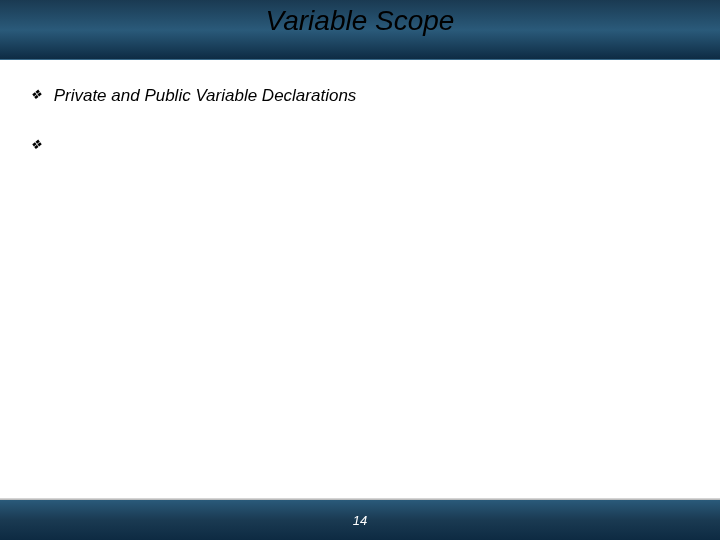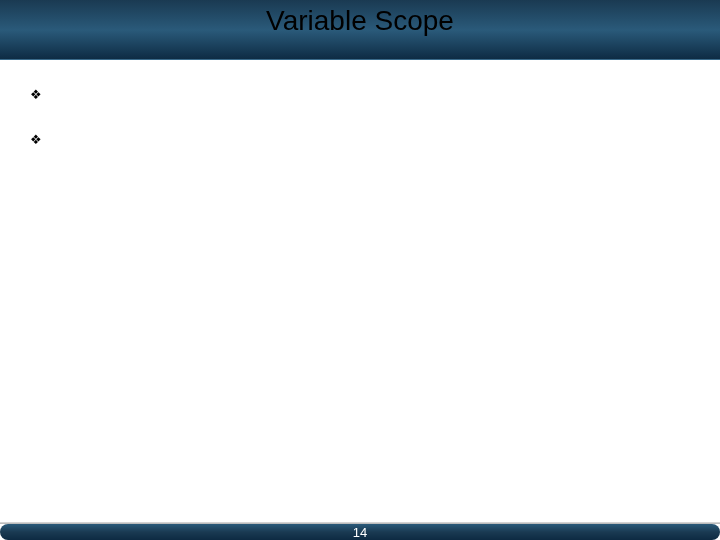--- a/index.html
+++ b/index.html
@@ -1,18 +1,19 @@
 <!DOCTYPE html>
 <html><head>
   <meta charset="utf-8">
   <style>
     * {
       margin: 0;
       padding: 0;
       box-sizing: border-box;
+      font-style: italic;
     }
     body {
       width: 720px;
       height: 540px;
       font-family: Arial, Helvetica, sans-serif;
       background: #ffffff;
       position: relative;
       overflow: hidden;
     }
     .header {
@@ -69,26 +70,25 @@
     .bullet-text {
       font-size: 17px;
       color: #000000;
       line-height: 1.3;
     }
     .footer {
       position: absolute;
       bottom: 0;
       left: 0;
       right: 0;
-      height: 16px;
+      height: 40px;
       background: linear-gradient(to bottom, #2a5a7a 0%, #1a3a52 50%, #0d2a42 100%);
       display: flex;
       align-items: center;
       justify-content: center;
-      border-radius: 8px;
     }
     .footer::before {
       content: "";
       position: absolute;
       top: -2px;
       left: 0;
       right: 0;
       height: 2px;
       background: linear-gradient(to bottom, #e0e0e0, #b0b0b0);
     }
@@ -101,20 +101,21 @@
 <body>
 
 <div class="title-bg"></div>
 <h1 class="title">Variable Scope</h1>
 
 <div class="header"></div>
 
 <div class="content">
   <div class="bullet-item">
     <span class="bullet-icon">❖</span>
+    <span class="bullet-text">Private and Public Variable Declarations</span>
   </div>
   <div class="bullet-item">
     <span class="bullet-icon">❖</span>
   </div>
 </div>
 
 <div class="footer">
   <span class="page-number">14</span>
 </div>
 

